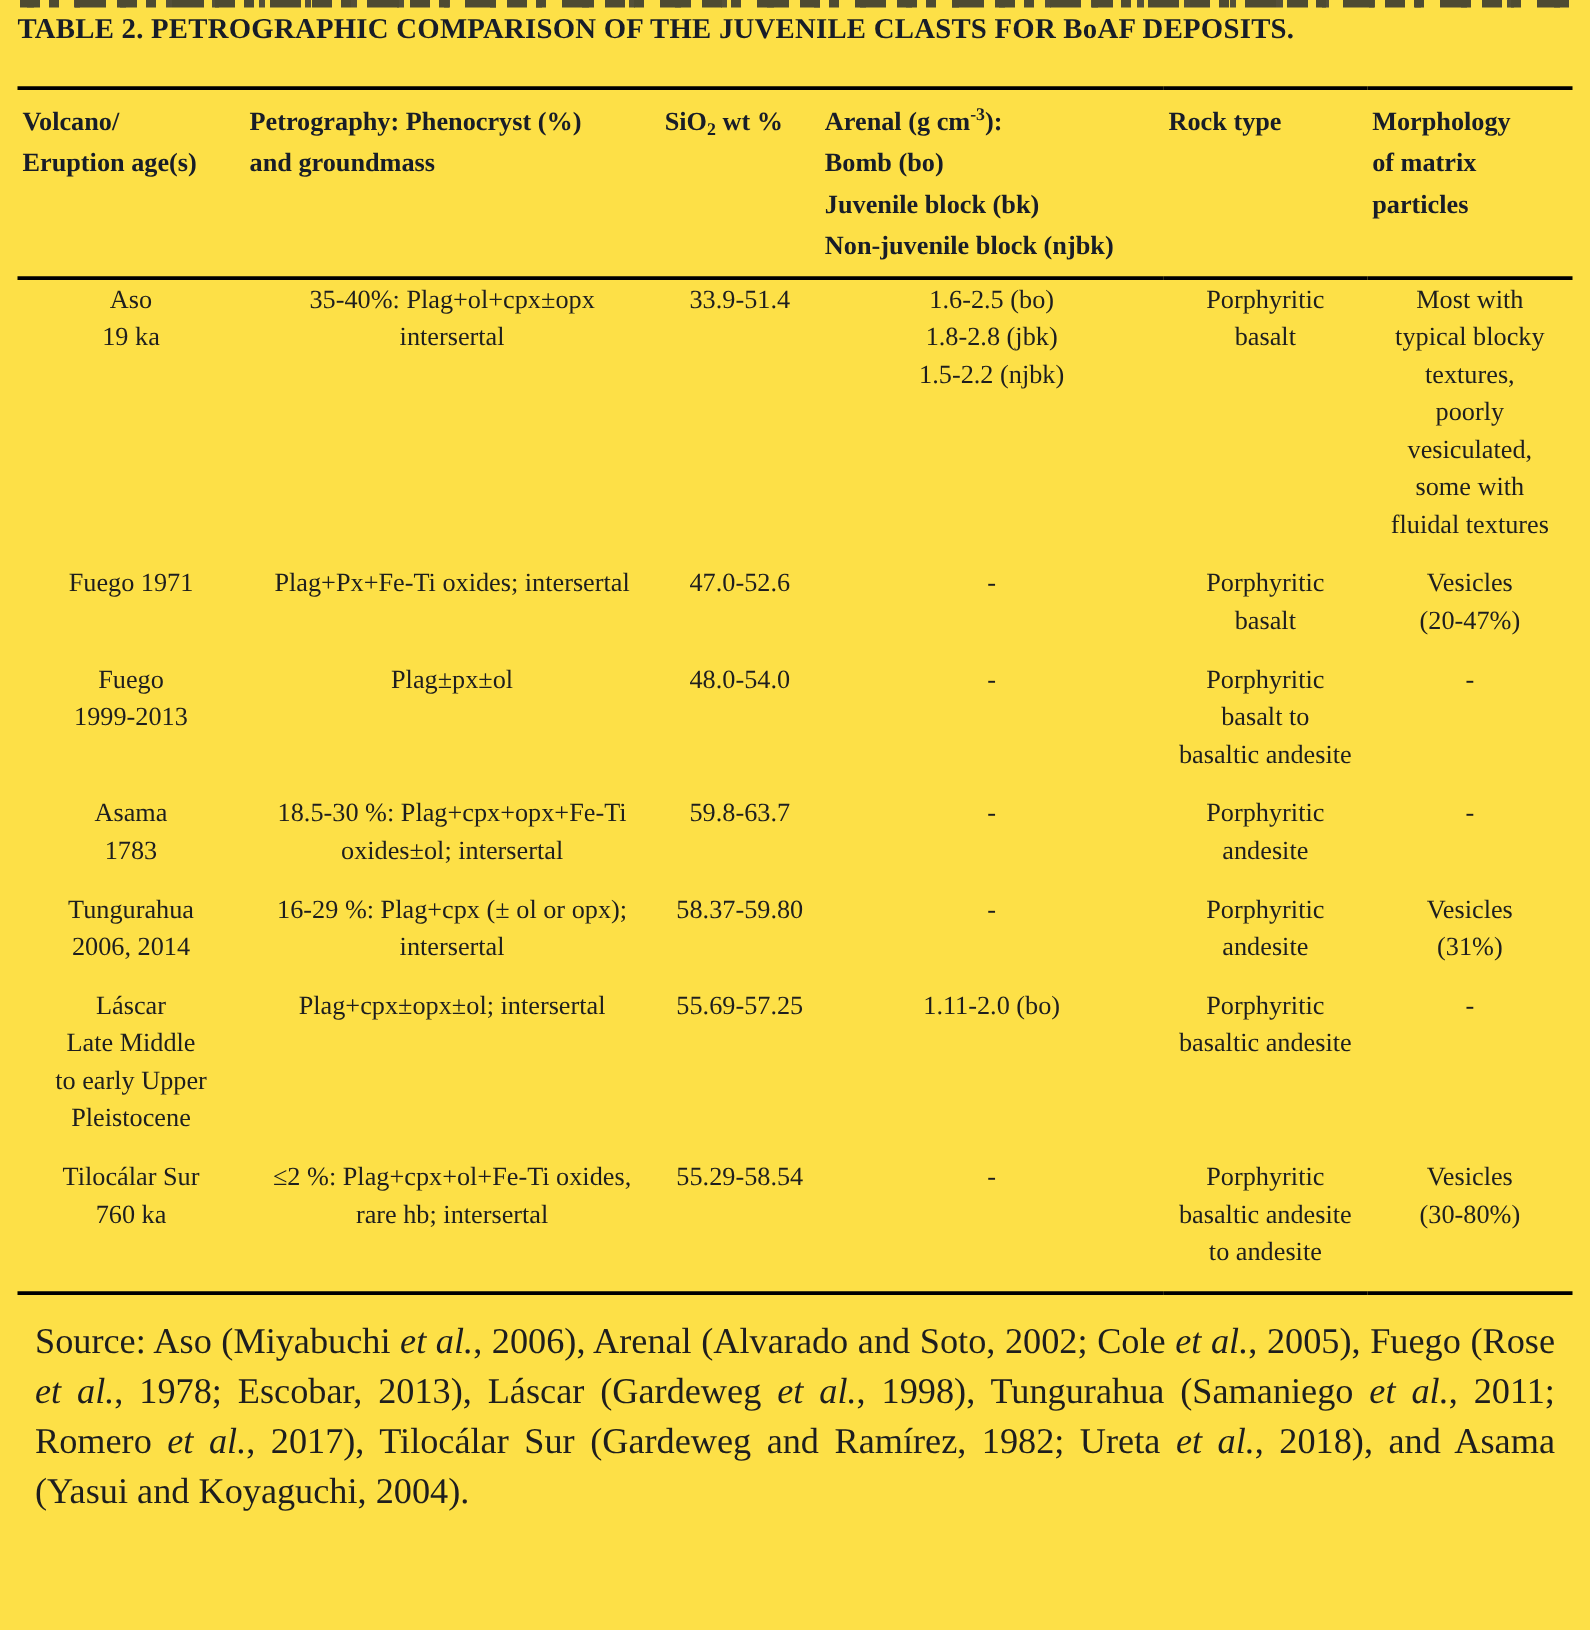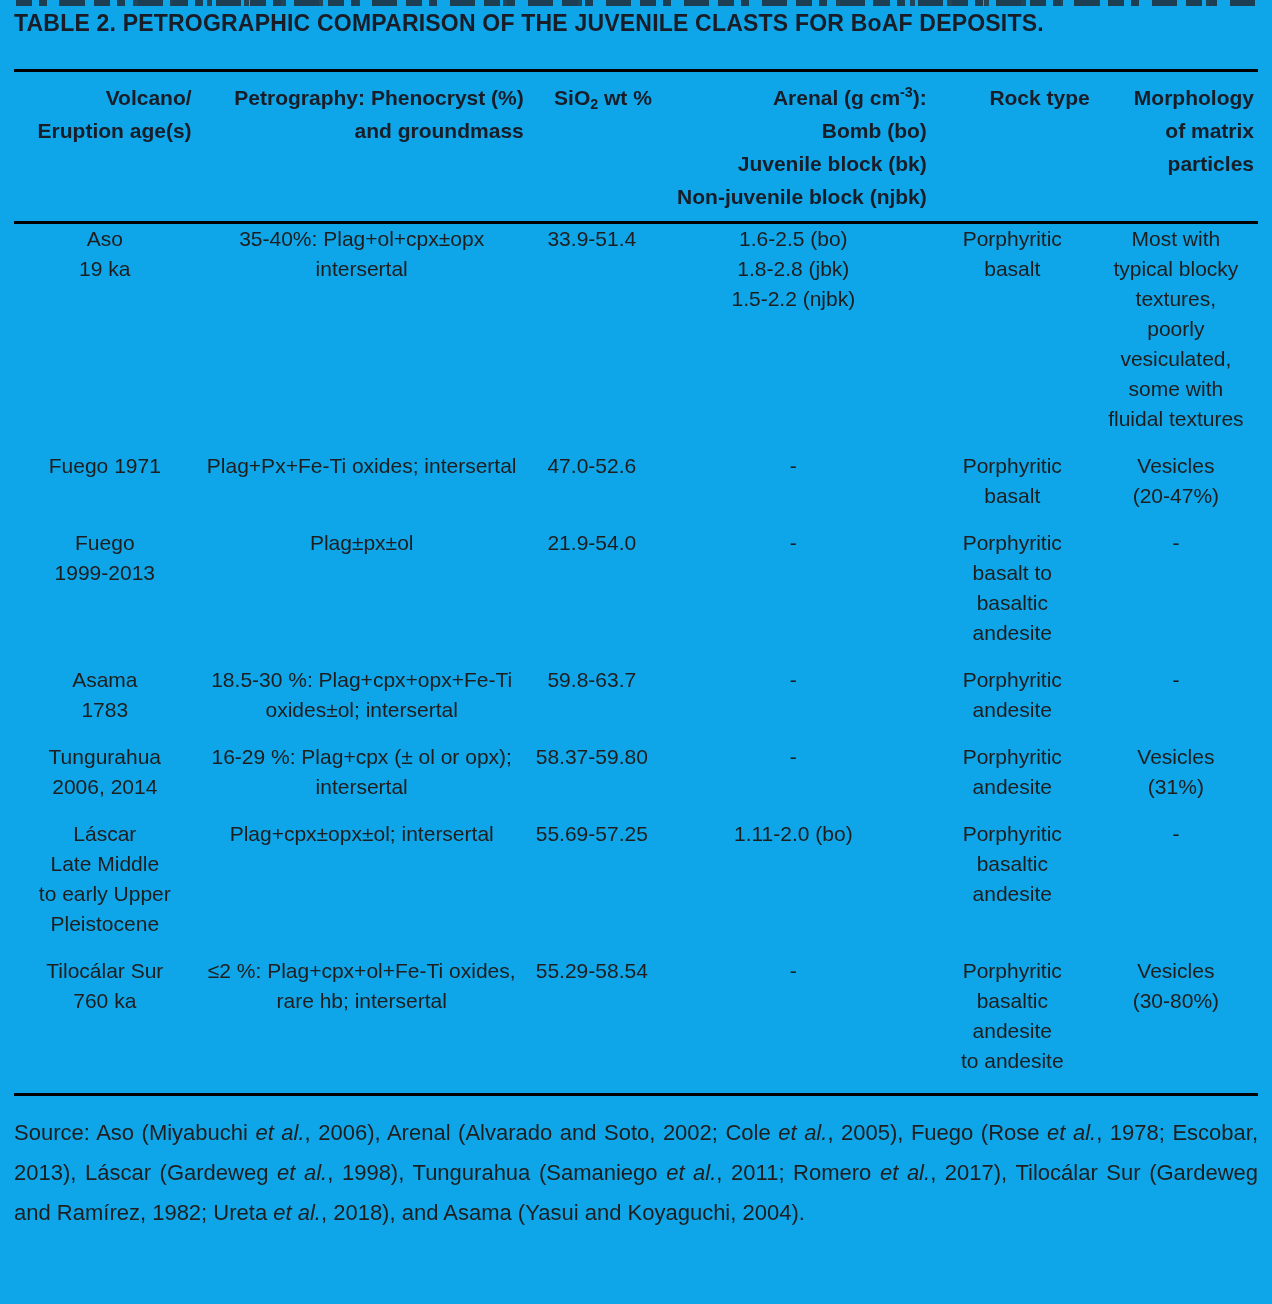--- a/index.html
+++ b/index.html
@@ -1,22 +1,22 @@
 <!DOCTYPE html>
 <html><head>
 <meta charset="utf-8">
 <style>
   html, body { margin: 0; padding: 0; background: #ffffff; }
   .page {
     width: 1272px;
     min-height: 1304px;
     box-sizing: border-box;
     padding: 0 14px;
-    background: #0ea5e9;
-    font-family: Liberation Sans, sans-serif;
+    background: #fde047;
+    font-family: Liberation Serif, serif;
     color: #1e1e1e;
     overflow: hidden;
   }
   
   .clip-artifact {
     height: 6px;
     margin: 0 0 2px 2px;
     background:
       repeating-linear-gradient(90deg, #23262e 0 16px, transparent 16px 23px, #23262e 23px 31px, transparent 31px 44px, #23262e 44px 69px, transparent 69px 78px),
       repeating-linear-gradient(90deg, transparent 0 6px, #2a2d36 6px 11px, transparent 11px 37px);
@@ -43,40 +43,40 @@
   col.c3 { width: 10.3%; }
   col.c4 { width: 22.1%; }
   col.c5 { width: 13.1%; }
   col.c6 { width: 13.2%; }
   .petro-table th {
     font-size: 21px;
     font-weight: bold;
     line-height: 33px;
     padding: 9px 4px 8px;
     vertical-align: top;
-    text-align: right;
+    text-align: left;
     white-space: pre-line;
     color: #181d28;
     border-bottom: 3px solid #000;
   }
   .petro-table td {
     font-size: 21px;
     line-height: 30px;
     padding: 0 4px 17px;
     vertical-align: top;
     text-align: center;
     white-space: pre-line;
   }
   .petro-table tbody tr:first-child td { }
   sub { font-size: 68%; line-height: 0; vertical-align: baseline; position: relative; top: 4px; }
   sup { font-size: 68%; line-height: 0; vertical-align: baseline; position: relative; top: -8px; }
   .source {
-    font-size: 22px;
+    font-size: 29px;
     line-height: 40px;
-    margin: 17px 0 0;
+    margin: 17px 14px 0;
     text-align: justify;
     color: #1e1e1e;
   }
   .it { font-style: italic; }
 </style>
 </head>
 <body>
 
 <div class="page">
   <div class="clip-artifact"></div>
@@ -134,21 +134,21 @@
           <td>-</td>
           <td>Porphyritic
 basalt</td>
           <td>Vesicles
 (20-47%)</td>
         </tr>
         <tr>
           <td>Fuego
 1999-2013</td>
           <td>Plag±px±ol</td>
-          <td>21.9-54.0</td>
+          <td>48.0-54.0</td>
           <td>-</td>
           <td>Porphyritic
 basalt to
 basaltic andesite</td>
           <td>-</td>
         </tr>
         <tr>
           <td>Asama
 1783</td>
           <td>18.5-30 %: Plag+cpx+opx+Fe-Ti

